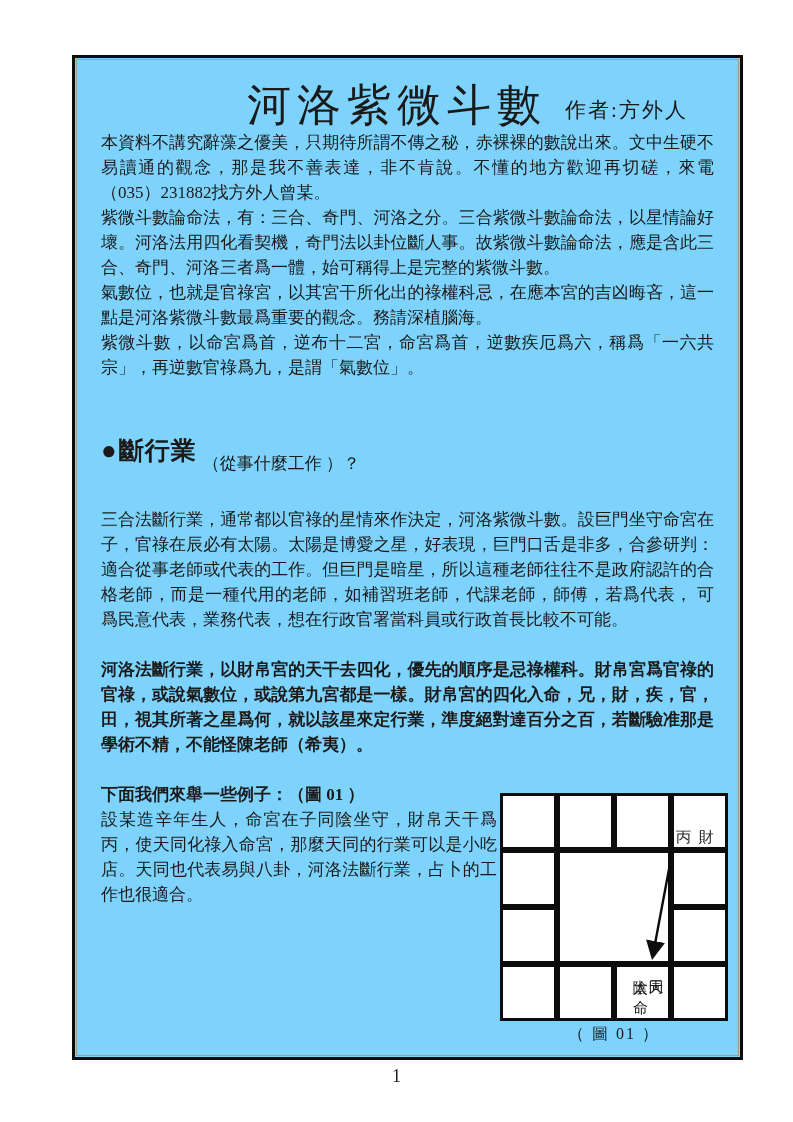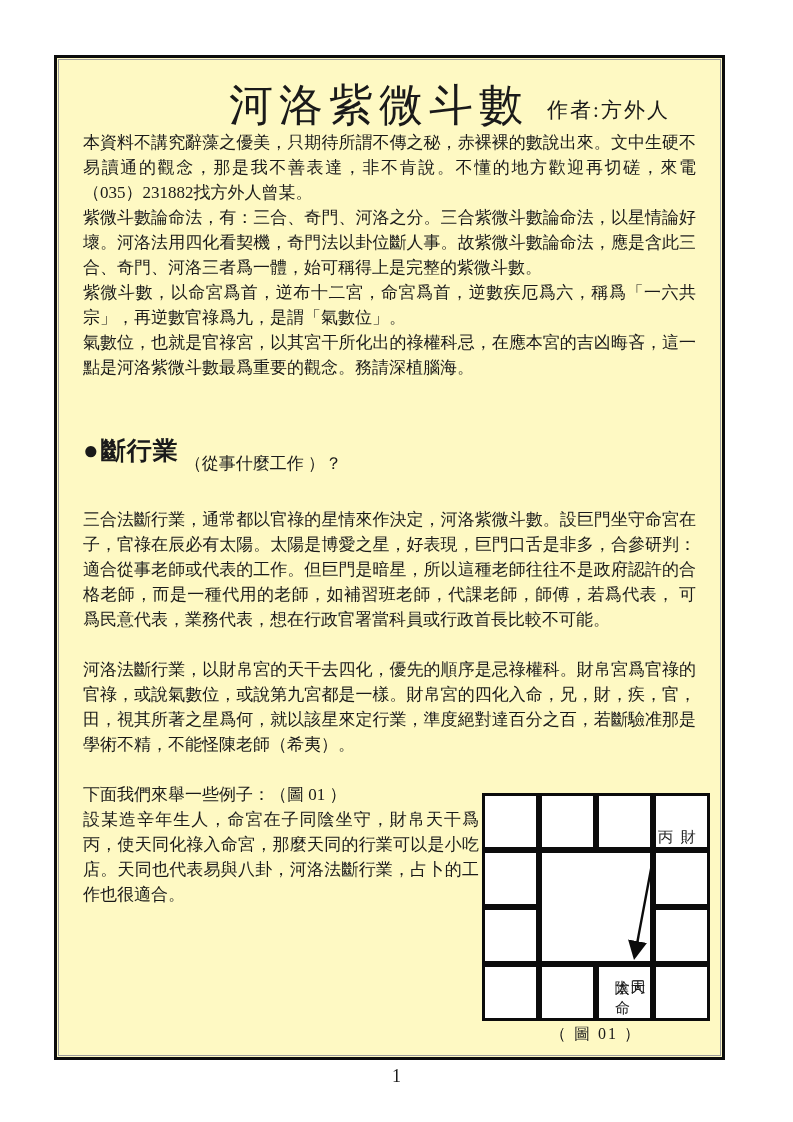--- a/index.html
+++ b/index.html
@@ -7,27 +7,27 @@
     padding: 0;
     background: #ffffff;
     width: 793px;
     height: 1122px;
     font-family: "Liberation Serif", serif;
     color: #1a1a1a;
     position: relative;
   }
   .page-frame {
     position: absolute;
-    left: 54px;
+    left: 72px;
     top: 55px;
     width: 671px;
     height: 1005px;
     border: 3px solid #0c0c0c;
     box-sizing: border-box;
-    background: #fef9c3;
+    background: #7dd3fc;
   }
   .frame-inner {
     position: absolute;
     inset: 1px;
     border: 1px solid #9c9c9c;
   }
   .content {
     position: absolute;
     inset: 0;
     padding: 14px 24px 0 24px;
@@ -79,21 +79,21 @@
     font-size: 25px;
     font-weight: bold;
     letter-spacing: 1px;
   }
   .section-note {
     font-size: 17px;
     margin-left: 6px;
     padding-top: 6px;
     margin-top: 20px;
   }
-  .para-gap { margin-top: 25px !important; }
+  .para-gap { margin-top: 25px !important; font-weight: bold; }
   .first-body-para { margin-top: 32px !important; }
   .narrow { width: 396px; }
 
   
   .figure {
     position: absolute;
     left: 423px;
     top: 733px;
     width: 232px;
   }
@@ -172,22 +172,22 @@
     <div class="content">
 
       <div class="title-row">
         <span class="doc-title">河洛紫微斗數</span>
         <span class="doc-author">作者:方外人</span>
       </div>
 
 
       <p class="body-text">本資料不講究辭藻之優美，只期待所謂不傳之秘，赤裸裸的數說出來。文中生硬不易讀通的觀念，那是我不善表達，非不肯說。不懂的地方歡迎再切磋，來電（035）231882找方外人曾某。</p>
       <p class="body-text">紫微斗數論命法，有：三合、奇門、河洛之分。三合紫微斗數論命法，以星情論好壞。河洛法用四化看契機，奇門法以卦位斷人事。故紫微斗數論命法，應是含此三合、奇門、河洛三者爲一體，始可稱得上是完整的紫微斗數。</p>
+      <p class="body-text">氣數位，也就是官祿宮，以其宮干所化出的祿權科忌，在應本宮的吉凶晦吝，這一點是河洛紫微斗數最爲重要的觀念。務請深植腦海。</p>
       <p class="body-text">紫微斗數，以命宮爲首，逆布十二宮，命宮爲首，逆數疾厄爲六，稱爲「一六共宗」，再逆數官祿爲九，是謂「氣數位」。</p>
-      <p class="body-text">氣數位，也就是官祿宮，以其宮干所化出的祿權科忌，在應本宮的吉凶晦吝，這一點是河洛紫微斗數最爲重要的觀念。務請深植腦海。</p>
 
       <div class="section-heading">
         <span class="section-bullet">●</span>
         <span class="section-title">斷行業</span>
         <span class="section-note">（從事什麼工作 ）？</span>
       </div>
 
       <p class="body-text first-body-para">三合法斷行業，通常都以官祿的星情來作決定，河洛紫微斗數。設巨門坐守命宮在子，官祿在辰必有太陽。太陽是博愛之星，好表現，巨門口舌是非多，合參研判：適合從事老師或代表的工作。但巨門是暗星，所以這種老師往往不是政府認許的合格老師，而是一種代用的老師，如補習班老師，代課老師，師傅，若爲代表， 可爲民意代表，業務代表，想在行政官署當科員或行政首長比較不可能。</p>
       <p class="body-text para-gap">河洛法斷行業，以財帛宮的天干去四化，優先的順序是忌祿權科。財帛宮爲官祿的官祿，或說氣數位，或說第九宮都是一樣。財帛宮的四化入命，兄，財，疾，官，田，視其所著之星爲何，就以該星來定行業，準度絕對達百分之百，若斷驗准那是學術不精，不能怪陳老師（希夷）。</p>
       <p class="body-text para-gap narrow">下面我們來舉一些例子：（圖 01 ）</p>

